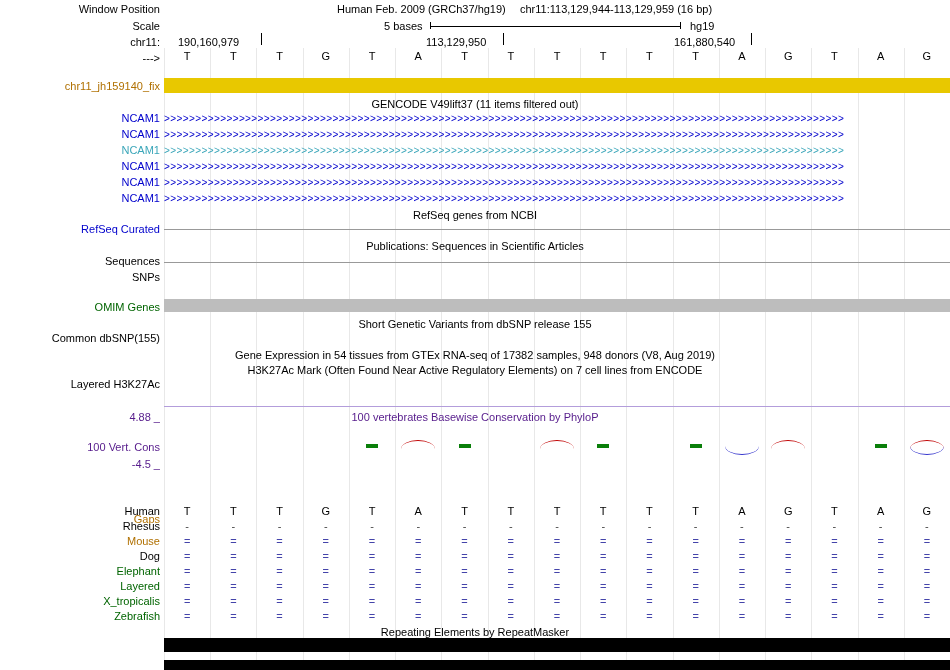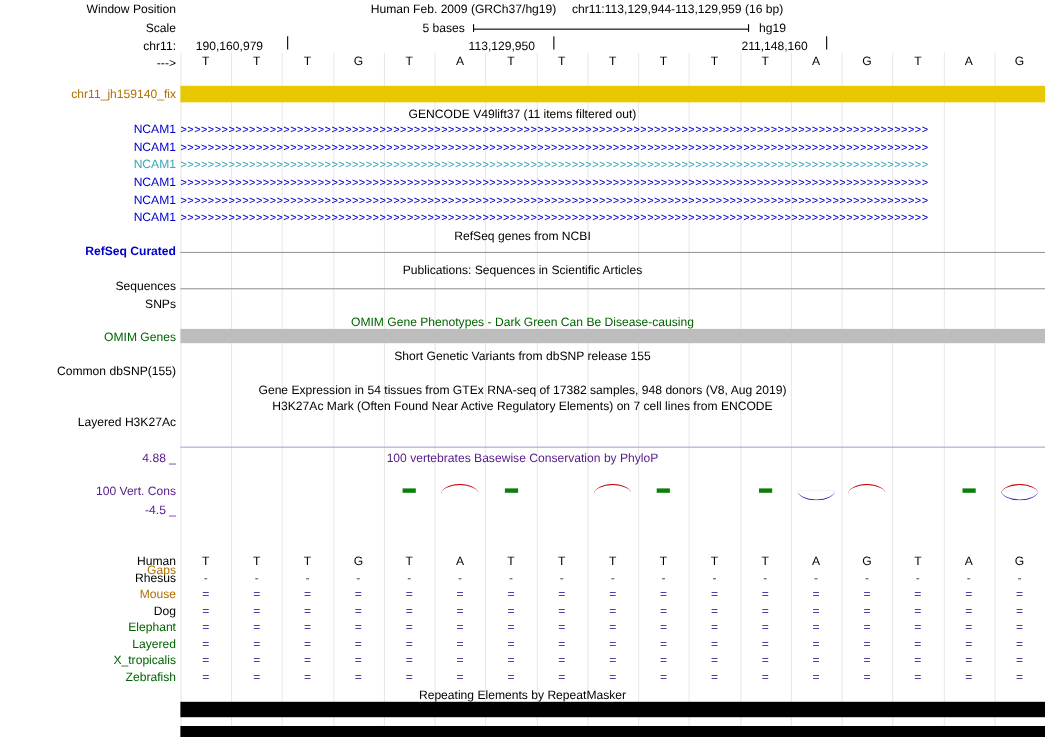--- a/index.html
+++ b/index.html
@@ -24,21 +24,21 @@
 
   .yellowbar{position:absolute;background:#e8c800;height:15px;}
   .greybar{position:absolute;background:#bdbdbd;height:13px;}
   .blackbar{position:absolute;background:#000000;height:14px;}
 
   .transcript{position:absolute;height:11px;overflow:hidden;color:#0000cc;font-size:10px;letter-spacing:0px;white-space:nowrap;}
   .transcript.teal{color:#3aa6b9;}
 
   .centerlabel{position:absolute;width:950px;text-align:center;font-size:11px;}
   .gr{color:#006400;}
-  .bl{color:#0000cc;font-weight:bold;}
+  .bl{color:#0000cc;}
   .pur{color:#551a8b;}
   .orange{color:#b07000;}
 
   .hdr{position:absolute;font-size:11px;}
   .scalebar{position:absolute;height:1px;background:#000;}
   .scaletick{position:absolute;width:1px;background:#000;height:7px;}
 
   .consbox{position:absolute;left:164px;top:430px;width:786px;height:32px;}
   .greenblock{position:absolute;background:#0a7f0a;height:4px;width:12px;}
   .redarc{position:absolute;height:8px;width:34px;border-top:1.5px solid #c00000;border-radius:50%/100% 100% 0 0;}
@@ -85,21 +85,21 @@
   <div class="hdr" style="left:690px;top:20px;">hg19</div>
 
   <div class="scalebar" style="left:430px;top:26px;width:250px;"></div>
   <div class="scaletick" style="left:430px;top:22px;"></div>
   <div class="scaletick" style="left:680px;top:22px;"></div>
 
   <div class="tick" style="left:178px;top:36px;">190,160,979</div>
   <div class="scaletick" style="left:261px;top:33px;height:12px;"></div>
   <div class="tick" style="left:426px;top:36px;">113,129,950</div>
   <div class="scaletick" style="left:503px;top:33px;height:12px;"></div>
-  <div class="tick" style="left:674px;top:36px;">211,148,160</div>
+  <div class="tick" style="left:674px;top:36px;">161,880,540</div>
   <div class="scaletick" style="left:751px;top:33px;height:12px;"></div>
 
   <div id="seqrow">
       <div class="baseletter" style="left: 178.118px; top: 50px;">T</div>
       <div class="baseletter" style="left: 224.353px; top: 50px;">T</div>
       <div class="baseletter" style="left: 270.588px; top: 50px;">T</div>
       <div class="baseletter" style="left: 316.824px; top: 50px;">G</div>
       <div class="baseletter" style="left: 363.059px; top: 50px;">T</div>
       <div class="baseletter" style="left: 409.294px; top: 50px;">A</div>
       <div class="baseletter" style="left: 455.529px; top: 50px;">T</div>
@@ -138,21 +138,20 @@
   <div class="centerlabel" style="top:209px;">RefSeq genes from NCBI</div>
   <div class="midline" style="top:229px;"></div>
 
   <div class="lbl" style="left:0;top:255px;width:160px;">Sequences</div>
   <div class="centerlabel" style="top:240px;">Publications: Sequences in Scientific Articles</div>
   <div class="midline" style="top:262px;"></div>
 
   <div class="lbl" style="left:0;top:271px;width:160px;">SNPs</div>
 
   <div class="lbl gr" style="left:0;top:301px;width:160px;">OMIM Genes</div>
-  <div class="centerlabel gr" style="top:287px;">OMIM Gene Phenotypes - Dark Green Can Be Disease-causing</div>
   <div class="greybar" style="left:164px;top:299px;width:786px;"></div>
 
   <div class="lbl" style="left:0;top:332px;width:160px;">Common dbSNP(155)</div>
   <div class="centerlabel" style="top:318px;">Short Genetic Variants from dbSNP release 155</div>
 
   <div class="centerlabel" style="top:349px;">Gene Expression in 54 tissues from GTEx RNA-seq of 17382 samples, 948 donors (V8, Aug 2019)</div>
   <div class="centerlabel" style="top:364px;">H3K27Ac Mark (Often Found Near Active Regulatory Elements) on 7 cell lines from ENCODE</div>
   <div class="lbl" style="left:0;top:378px;width:160px;">Layered H3K27Ac</div>
 
   <div class="purpleline" style="top:406px;"></div>

